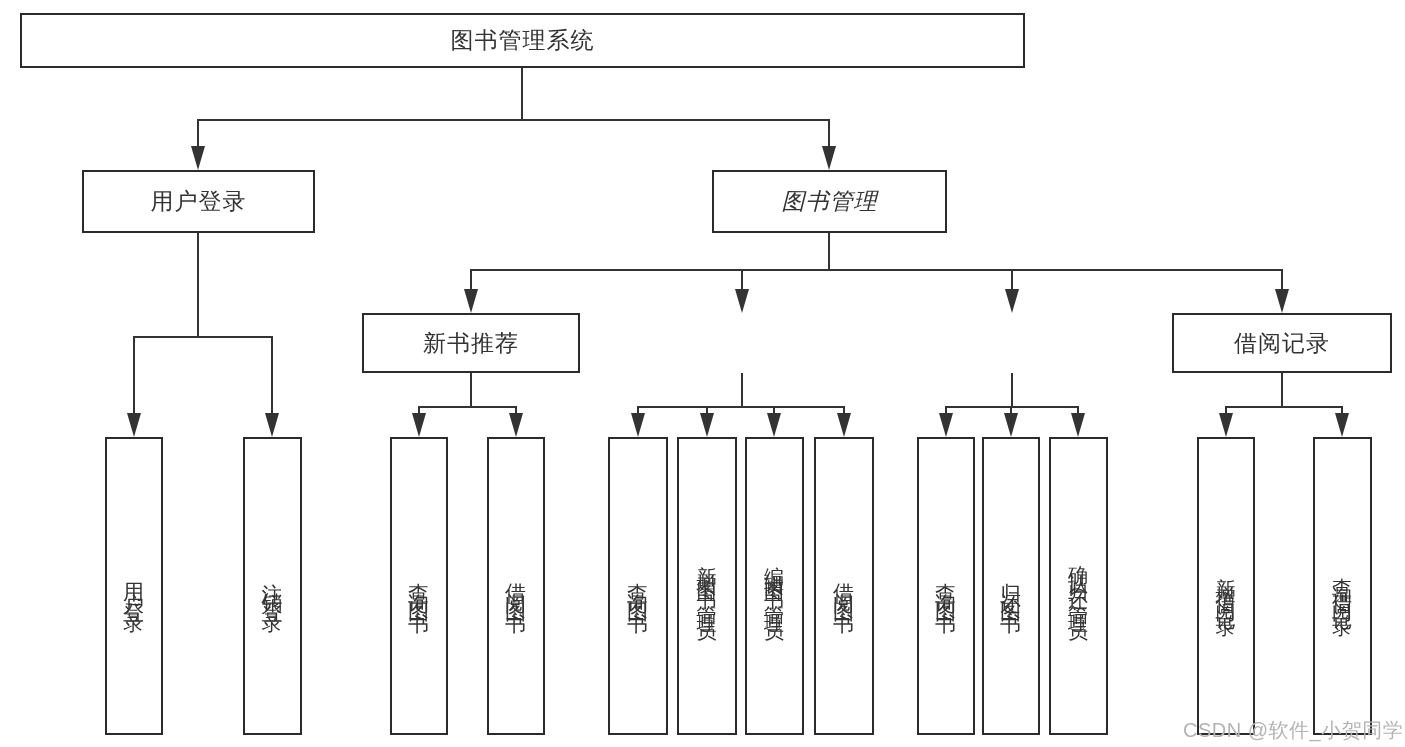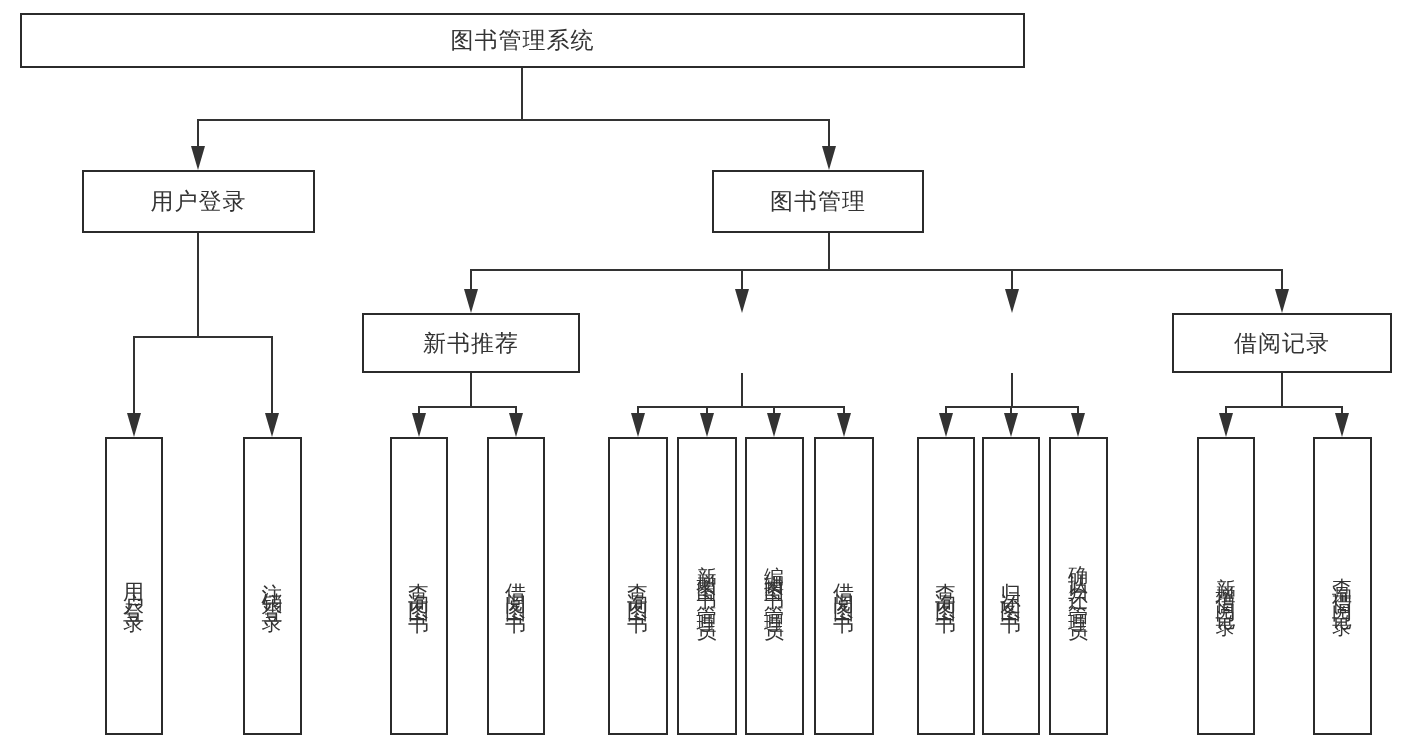--- a/index.html
+++ b/index.html
@@ -55,21 +55,21 @@
 </style>
 </head>
 <body>
 
 <div class="canvas">
 
   <div class="box node root-node" style="left:20px; top:13px; width:1005px; height:55px;">图书管理系统</div>
 
   <div class="box node" style="left:82px; top:170px; width:233px; height:63px;">用户登录</div>
 
-  <div class="box node" style="left:712px; top:170px; width:212px; height:63px;">图书管理</div>
+  <div class="box node" style="left:712px; top:170px; width:235px; height:63px;font-style:italic;">图书管理</div>
 
   <div class="box node" style="left:362px; top:313px; width:218px; height:60px;">新书推荐</div>
 
 
 
   <div class="box node" style="left:1172px; top:313px; width:220px; height:60px;">借阅记录</div>
 
   <div class="box leaf" style="left:105px; width:58px;">用户登录</div>
   <div class="box leaf" style="left:243px; width:59px;">注销登录</div>
 
@@ -140,14 +140,15 @@
   <div class="vl" style="left:1077px; top:406px; height:9px;"></div>
   <div class="ar" style="left:1071px; top:413px;"></div>
 
   <div class="vl" style="left:1281px; top:373px; height:34px;"></div>
   <div class="hl" style="left:1225px; top:406px; width:118px;"></div>
   <div class="vl" style="left:1225px; top:406px; height:9px;"></div>
   <div class="ar" style="left:1219px; top:413px;"></div>
   <div class="vl" style="left:1341px; top:406px; height:9px;"></div>
   <div class="ar" style="left:1335px; top:413px;"></div>
 
+  <div class="watermark">CSDN @软件_小贺同学</div>
 
 </div>
 
 </body></html>

